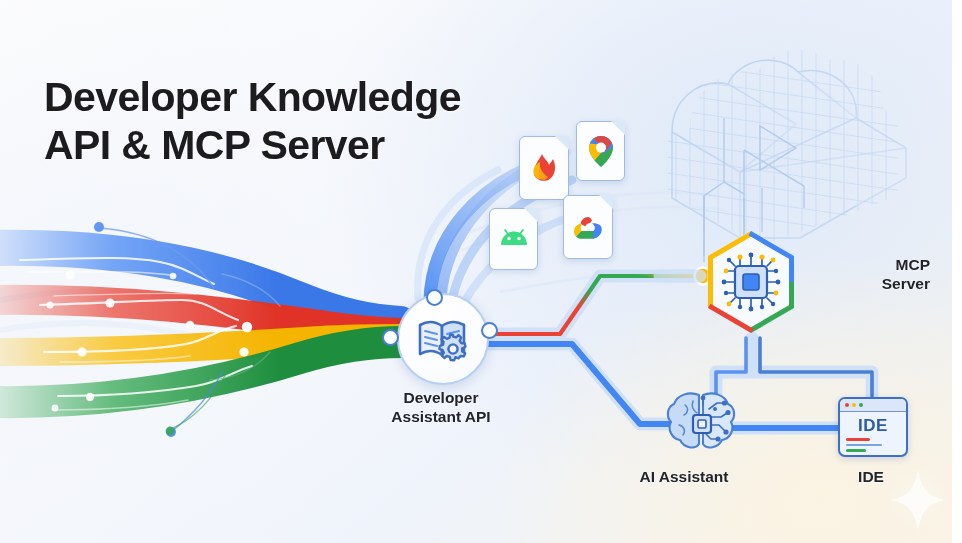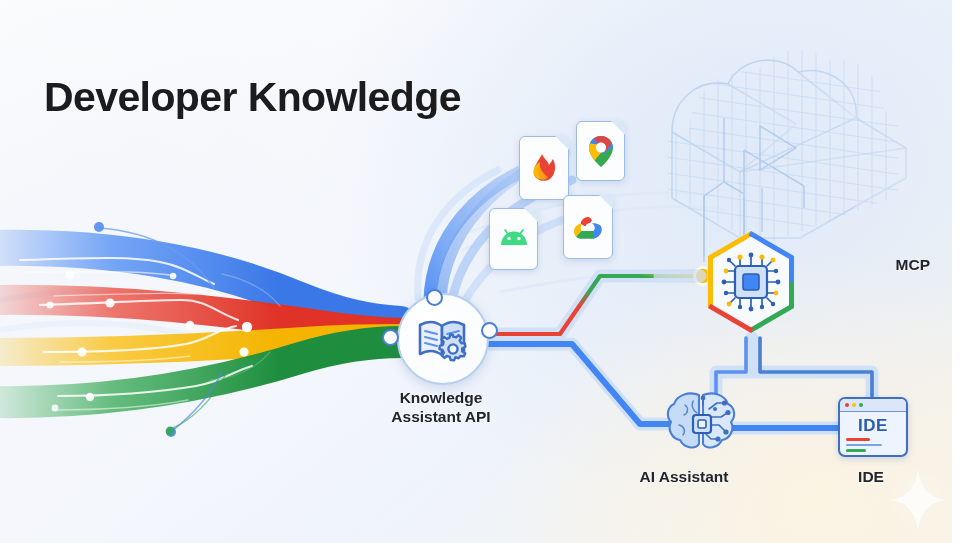--- a/index.html
+++ b/index.html
@@ -274,20 +274,21 @@
 
     <path d="M722 428 L838 428" fill="none" stroke="#4285F4" stroke-width="6" stroke-linecap="round"></path>
 
     <circle cx="703" cy="276" r="8.5" fill="#FBBC04" stroke="#ffffff" stroke-width="2.6"></circle>
 
     <path d="M660 276 L700 276" stroke="#cfe0f7" stroke-width="13" fill="none" stroke-linecap="round" opacity=".75"></path>
   </svg>
 
   <div class="title">
     <span class="ln">Developer Knowledge</span>
+    <span class="ln">API &amp; MCP Server</span>
   </div>
 
   <div class="card" style="left:519px;top:136px;width:48px;height:62px;">
     <span class="fold"></span>
     <span class="logo">
       <svg width="30" height="34" viewBox="0 0 30 34">
         <path d="M5 24 C4 14 10 10 13 3 C15 8 19 10 20 14 C22 11 23 10 24 8 C27 14 27 22 22 27 C17 32 8 30 5 24 Z" fill="#EA4335"></path>
         <path d="M5 24 C3 17 7 13 11 11 C10 18 13 22 16 25 C14 30 8 29 5 24 Z" fill="#FBBC04" opacity=".95"></path>
         <path d="M12 28 C9 25 9 20 11 16 C13 21 16 24 19 26 C17 29 14 30 12 28 Z" fill="#F6A01A" opacity=".85"></path>
       </svg>
@@ -352,21 +353,21 @@
         </g>
       </svg>
     </span>
   </div>
 
   <div class="dot" style="left:382px;top:329px;width:13px;height:13px;background:#ffffff;border:2.4px solid #4a7fd4;"></div>
   <div class="dot" style="left:481px;top:322px;width:13px;height:13px;background:#ffffff;border:2.4px solid #4a7fd4;"></div>
   <div class="dot" style="left:426px;top:289px;width:13px;height:13px;background:#ffffff;border:2.4px solid #4a7fd4;"></div>
 
   <div class="nlabel" style="left:361px;top:389px;width:160px;">
-    <span class="ln">Knowledge</span>
+    <span class="ln">Developer</span>
     <span class="ln">Assistant API</span>
   </div>
 
   <div class="hexwrap">
     <svg width="96" height="108" viewBox="0 0 96 108">
       <defs>
         <clipPath id="hexClip">
           <path d="M48 3 L91 28 L91 80 L48 105 L5 80 L5 28 Z"></path>
         </clipPath>
       </defs>
@@ -408,20 +409,21 @@
           <circle cx="-25" cy="-11" r="2.4"></circle>
           <circle cx="25" cy="11" r="2.4"></circle>
           <circle cx="-22" cy="22" r="2.4"></circle>
         </g>
       </g>
     </svg>
   </div>
 
   <div class="nlabel" style="left:810px;top:256px;width:120px;text-align:right;">
     <span class="ln">MCP</span>
+    <span class="ln">Server</span>
   </div>
 
   <div class="node" style="left:665px;top:389px;width:72px;height:66px;">
     <svg width="72" height="66" viewBox="0 0 72 66">
 
       <path d="M34 6 C24 2 12 6 9 15 C2 18 1 28 6 33 C2 40 7 50 15 51 C19 59 30 61 34 55 Z" fill="#c5dbf6" stroke="#4a7fd4" stroke-width="2.1" stroke-linejoin="round"></path>
       <path d="M38 6 C48 2 60 6 63 15 C70 18 71 28 66 33 C70 40 65 50 57 51 C53 59 42 61 38 55 Z" fill="#d9e7fa" stroke="#4a7fd4" stroke-width="2.1" stroke-linejoin="round"></path>
       <g stroke="#4a7fd4" stroke-width="1.5" fill="none" stroke-linecap="round" opacity=".9">
         <path d="M20 16 C24 19 23 24 19 26"></path>
         <path d="M14 36 C19 37 21 42 18 46"></path>

